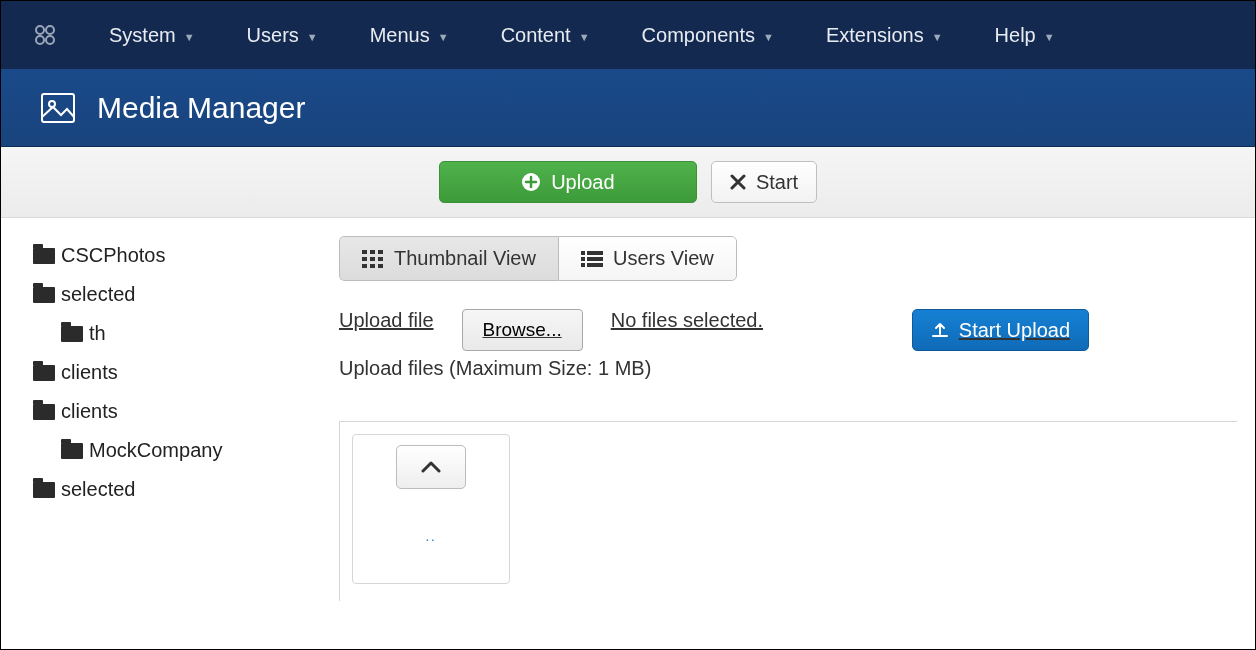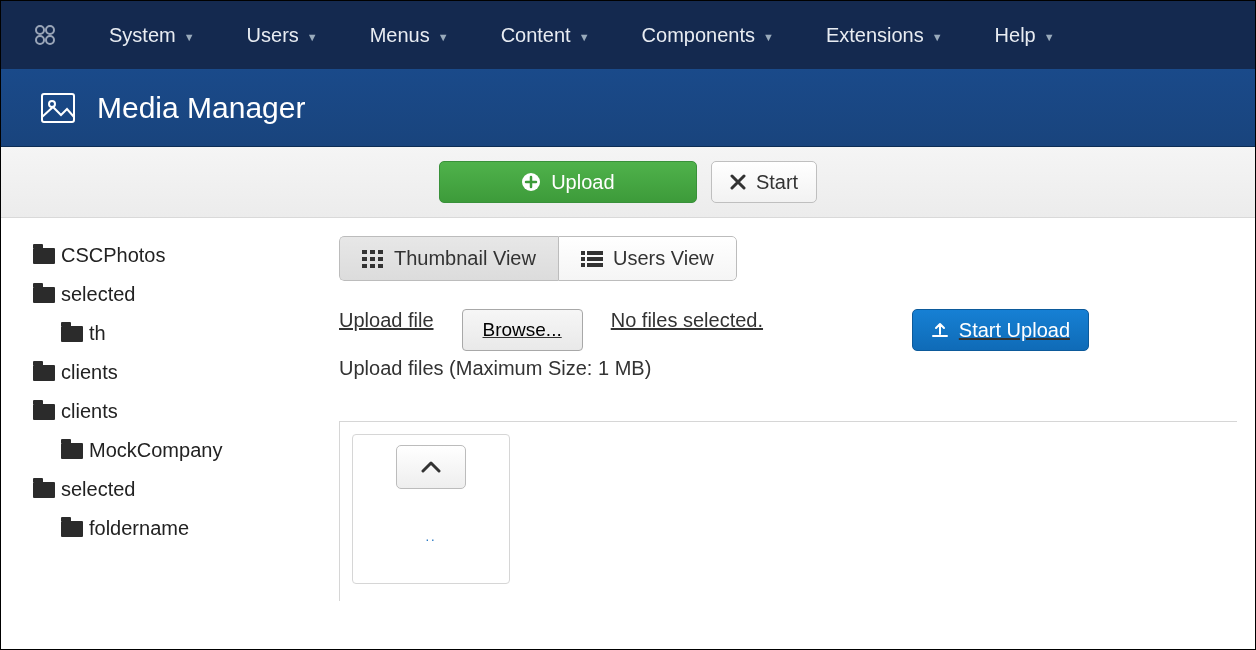--- a/index.html
+++ b/index.html
@@ -333,26 +333,20 @@
         <ul>
           <li>
               <span class="fld"></span>
               <span>MockCompany</span>
             </li>
         </ul>
         <li>
             <span class="fld"></span>
             <span>selected</span>
           </li>
-        <ul>
-          <li>
-              <span class="fld"></span>
-              <span>foldername</span>
-            </li>
-        </ul>
       </ul>
     </div>
   </div>
 
   <div class="content">
     <div class="view-toggle">
       <div class="seg active">
         <span>
           <svg width="22" height="18" viewBox="0 0 22 18" fill="#333">
             <rect x="0" y="0" width="5" height="4"></rect>

